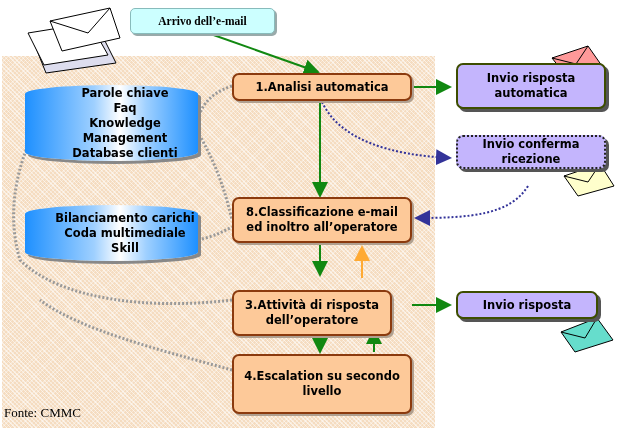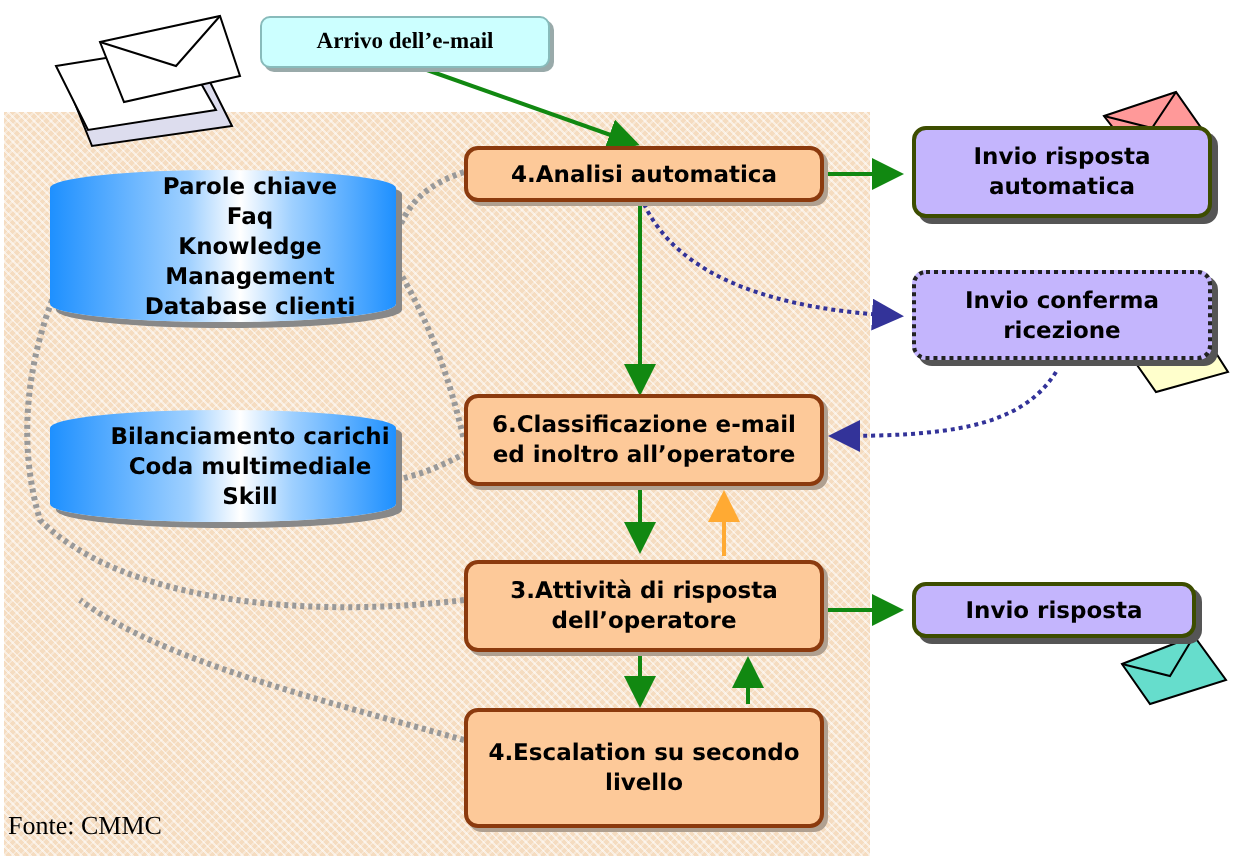--- a/index.html
+++ b/index.html
@@ -89,40 +89,40 @@
       <path d="M4,20 L40,6 L56,28 L18,40 z"></path>
       <path d="M4,20 L28,26 L40,6" fill="none"></path>
     </g>
 </svg>
 
 <div class="box arrivo" style="left:130px;top:8px;width:145px;height:26px">
     <span>Arrivo dell’e-mail</span>
   </div>
 
 <div class="box step" style="left:232px;top:73px;width:180px;height:28px">
-    <span style="white-space:pre-line">4.Analisi automatica</span>
+    <span style="white-space:pre-line">1.Analisi automatica</span>
   </div>
 <div class="box step" style="left:232px;top:197px;width:180px;height:46px">
-    <span style="white-space:pre-line">6.Classificazione e-mail
+    <span style="white-space:pre-line">8.Classificazione e-mail
 ed inoltro all’operatore</span>
   </div>
-<div class="box step" style="left:232px;top:280px;width:180px;height:46px">
+<div class="box step" style="left:232px;top:290px;width:160px;height:46px">
     <span style="white-space:pre-line">3.Attività di risposta
 dell’operatore</span>
   </div>
 <div class="box step" style="left:232px;top:354px;width:180px;height:60px">
     <span style="white-space:pre-line">4.Escalation su secondo
 livello</span>
   </div>
 
 <div class="box green" style="left:456px;top:63px;width:150px;height:46px">
     <span style="white-space:pre-line">Invio risposta
 automatica</span>
   </div>
-<div class="box green dotted" style="left:456px;top:135px;width:150px;height:45px">
+<div class="box green dotted" style="left:456px;top:135px;width:150px;height:34px">
     <span style="white-space:pre-line">Invio conferma
 ricezione</span>
   </div>
 <div class="box green" style="left:456px;top:291px;width:142px;height:28px">
     <span style="white-space:pre-line">Invio risposta</span>
   </div>
 
 <div class="db" style="left:25px;top:85px;width:173px;height:76px">
     <span style="white-space:pre-line">Parole chiave
 Faq

